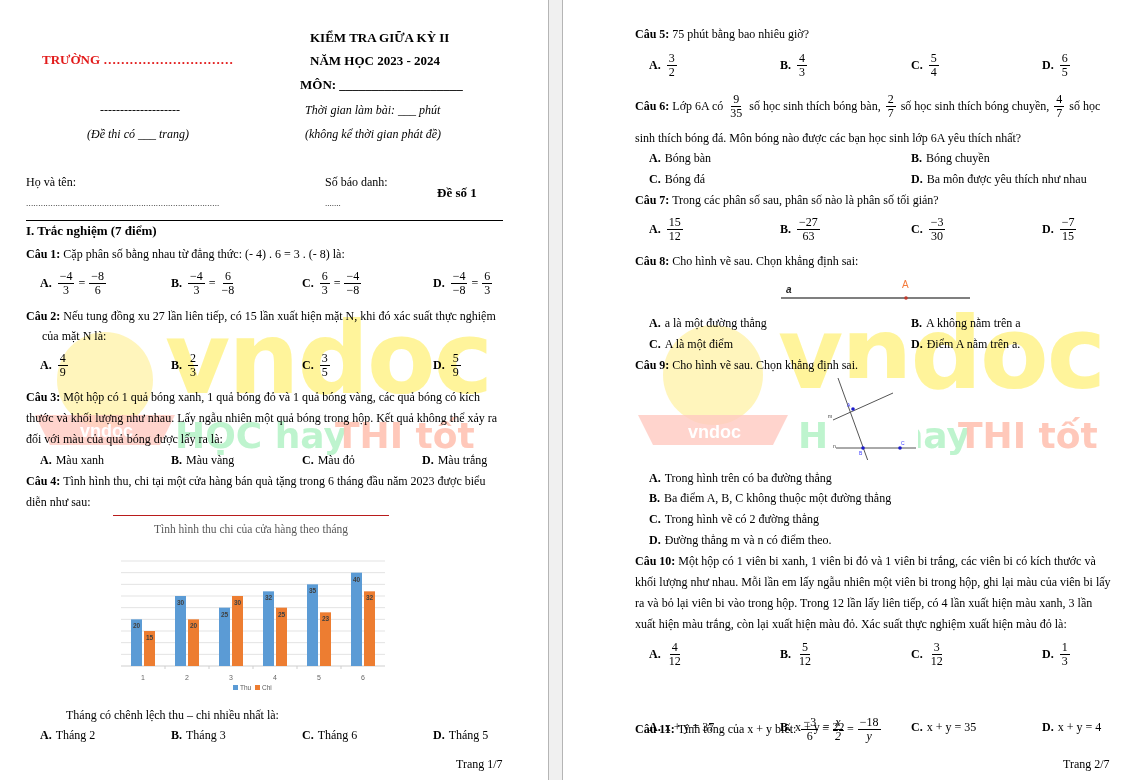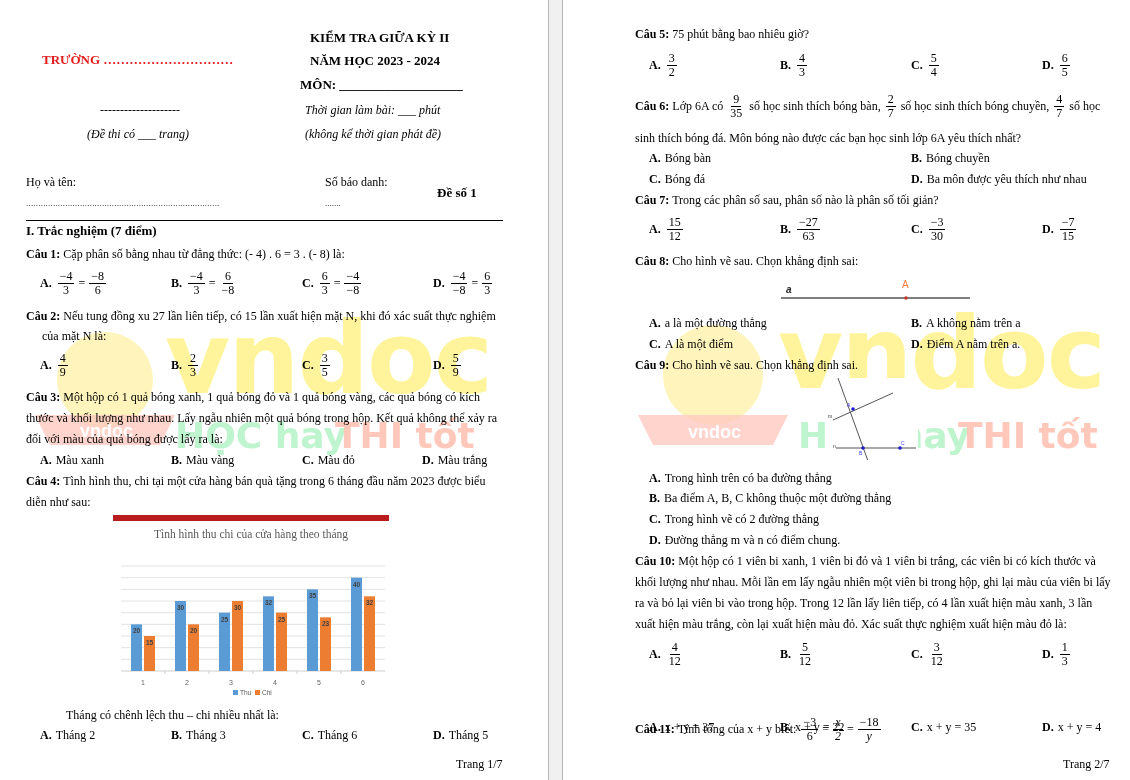--- a/index.html
+++ b/index.html
@@ -154,21 +154,21 @@
         <span>Màu đỏ</span>
       </div>
     <div class="opt" style="left:422px;top:453px;">
         <span class="lbl">D.</span>
         <span>Màu trắng</span>
       </div>
 
     <div class="abs" style="left:26px;top:474px;"><span class="b">Câu 4:</span> <span>Tình hình thu, chi tại một cửa hàng bán quà tặng trong 6 tháng đầu năm 2023 được biểu</span></div>
     <div class="abs" style="left:26px;top:495px;">diễn như sau:</div>
 
-    <div class="abs" style="left:113px;top:515px;width:276px;height:185px;background:#fff;border-top:6px solid #b91c1c;">
+    <div class="abs" style="left:113px;top:515px;width:276px;height:185px;background:#fff;border-top:1px solid #b91c1c;">
       <div style="position:absolute;left:0;top:6px;width:276px;text-align:center;font-size:11.5px;color:#595959;line-height:14px;">
         <div>Tình hình thu chi của cửa hàng theo tháng</div>
       </div>
       <svg id="chart-svg" width="276" height="185" style="position:absolute;left:0;top:0;">
           <line x1="8" x2="272" y1="138.33333333333334" y2="138.33333333333334" stroke="#e3e3e3" stroke-width="1"></line>
           <line x1="8" x2="272" y1="126.66666666666667" y2="126.66666666666667" stroke="#e3e3e3" stroke-width="1"></line>
           <line x1="8" x2="272" y1="115" y2="115" stroke="#e3e3e3" stroke-width="1"></line>
           <line x1="8" x2="272" y1="103.33333333333334" y2="103.33333333333334" stroke="#e3e3e3" stroke-width="1"></line>
           <line x1="8" x2="272" y1="91.66666666666666" y2="91.66666666666666" stroke="#e3e3e3" stroke-width="1"></line>
           <line x1="8" x2="272" y1="80" y2="80" stroke="#e3e3e3" stroke-width="1"></line>
@@ -388,21 +388,21 @@
     <div class="opt" style="left:86px;top:491px;">
         <span class="lbl">B.</span>
         <span>Ba điểm A, B, C không thuộc một đường thẳng</span>
       </div>
     <div class="opt" style="left:86px;top:512px;">
         <span class="lbl">C.</span>
         <span>Trong hình vẽ có 2 đường thẳng</span>
       </div>
     <div class="opt" style="left:86px;top:533px;">
         <span class="lbl">D.</span>
-        <span>Đường thẳng m và n có điểm chung.</span>
+        <span>Đường thẳng m và n có điểm theo.</span>
       </div>
 
     <div class="abs" style="left:72px;top:554px;"><span class="b">Câu 10:</span> <span>Một hộp có 1 viên bi xanh, 1 viên bi đỏ và 1 viên bi trắng, các viên bi có kích thước và</span></div>
     <div class="abs" style="left:72px;top:575px;">khối lượng như nhau. Mỗi lần em lấy ngẫu nhiên một viên bi trong hộp, ghi lại màu của viên bi lấy</div>
     <div class="abs" style="left:72px;top:596px;">ra và bỏ lại viên bi vào trong hộp. Trong 12 lần lấy liên tiếp, có 4 lần xuất hiện màu xanh, 3 lần</div>
     <div class="abs" style="left:72px;top:617px;">xuất hiện màu trắng, còn lại xuất hiện màu đỏ. Xác suất thực nghiệm xuất hiện màu đỏ là:</div>
     <div class="opt" style="left:86px;top:641px;">
         <span class="lbl">A.</span>
         <span class="frac">
           <span class="num">4</span>

